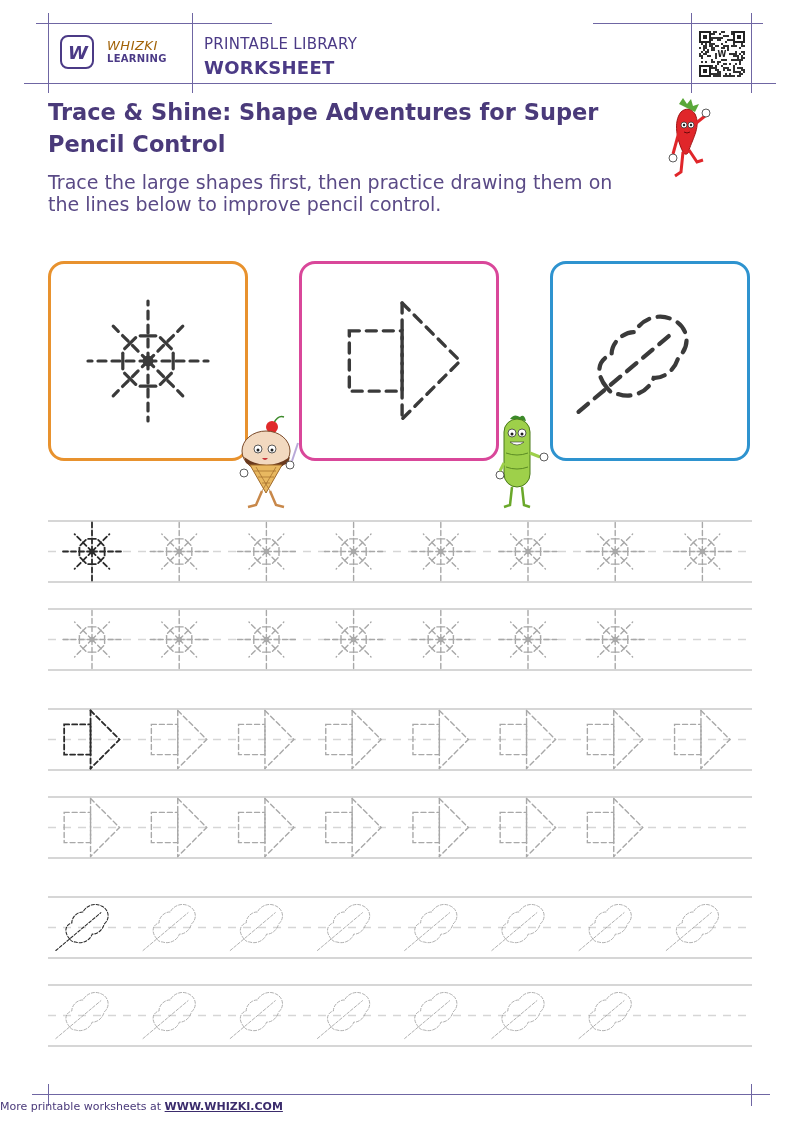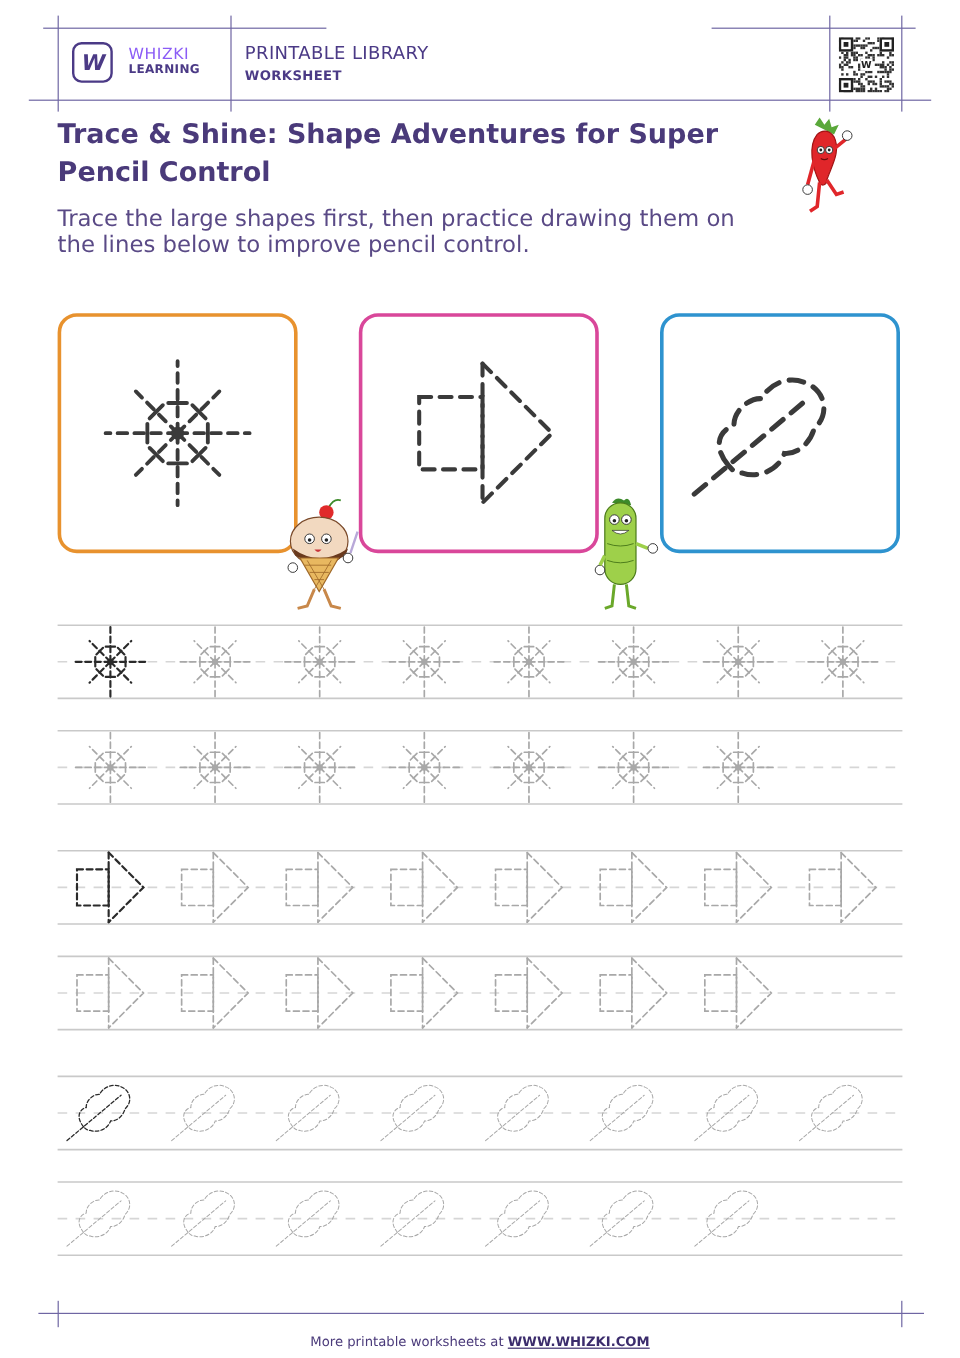--- a/index.html
+++ b/index.html
@@ -2,29 +2,29 @@
 <html><head>
 <meta charset="utf-8">
 <style>
   html,body{margin:0;padding:0;background:#fff;}
   body{width:800px;height:1132px;position:relative;overflow:hidden;font-family:"DejaVu Sans","Liberation Sans",sans-serif;color:#4a3a7a;}
   .abs{position:absolute;}
   .hline{position:absolute;height:1px;background:#6f66a3;}
   .vline{position:absolute;width:1px;background:#6f66a3;}
   .logo-box{position:absolute;left:60px;top:35px;width:34px;height:34px;border:2.5px solid #4b3a86;border-radius:8px;box-sizing:border-box;display:flex;align-items:center;justify-content:center;}
   .logo-w{font-weight:bold;font-style:italic;color:#4b3a86;font-size:18px;letter-spacing:-2px;}
-  .brand1{position:absolute;left:107px;top:38px;font-size:13px;color:#8b5cf6;letter-spacing:0.5px;}
+  .brand1{position:absolute;left:107px;top:38px;font-size:13px;color:#a16207;letter-spacing:0.5px;font-style:italic;}
   .brand2{position:absolute;left:107px;top:53px;font-size:10px;font-weight:bold;color:#4b3a86;letter-spacing:0.3px;}
   .lib1{position:absolute;left:204px;top:35px;font-size:15px;color:#4b3a86;letter-spacing:0.3px;}
-  .lib2{position:absolute;left:204px;top:57px;font-size:11px;font-weight:bold;color:#4b3a86;letter-spacing:0.3px;}
+  .lib2{position:absolute;left:204px;top:57px;font-size:18px;font-weight:bold;color:#4b3a86;letter-spacing:0.3px;}
   .qr{position:absolute;left:699px;top:31px;width:46px;height:46px;}
   .title{position:absolute;left:48px;top:96px;width:580px;font-size:22.5px;line-height:32px;font-weight:bold;color:#4a3a7a;}
   .subtitle{position:absolute;left:48px;top:171px;width:580px;font-size:19px;line-height:22px;color:#5a4a86;}
   .card{position:absolute;top:261px;width:200px;height:200px;border-radius:16px;border:3px solid;box-sizing:border-box;background:#fff;}
-  .footer{position:absolute;left:0;top:1100px;width:800px;text-align:center;font-size:11px;color:#4a3a7a;margin-top:12px;}
+  .footer{position:absolute;left:0;top:1100px;width:800px;font-size:11px;color:#4a3a7a;}
   .footer a{color:#3b2c6c;font-weight:bold;text-decoration:underline;}
   svg{display:block;}
 </style>
 </head>
 <body>
 
 <div class="hline" style="left:36px;top:23px;width:236px;"></div>
 <div class="hline" style="left:593px;top:23px;width:170px;"></div>
 <div class="hline" style="left:24px;top:83px;width:752px;"></div>
 <div class="vline" style="left:48px;top:13px;height:80px;"></div>

